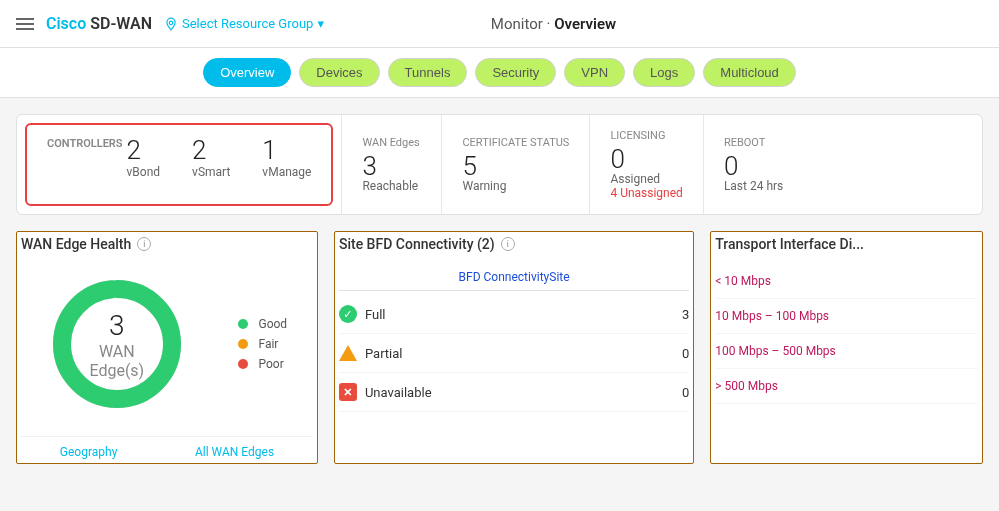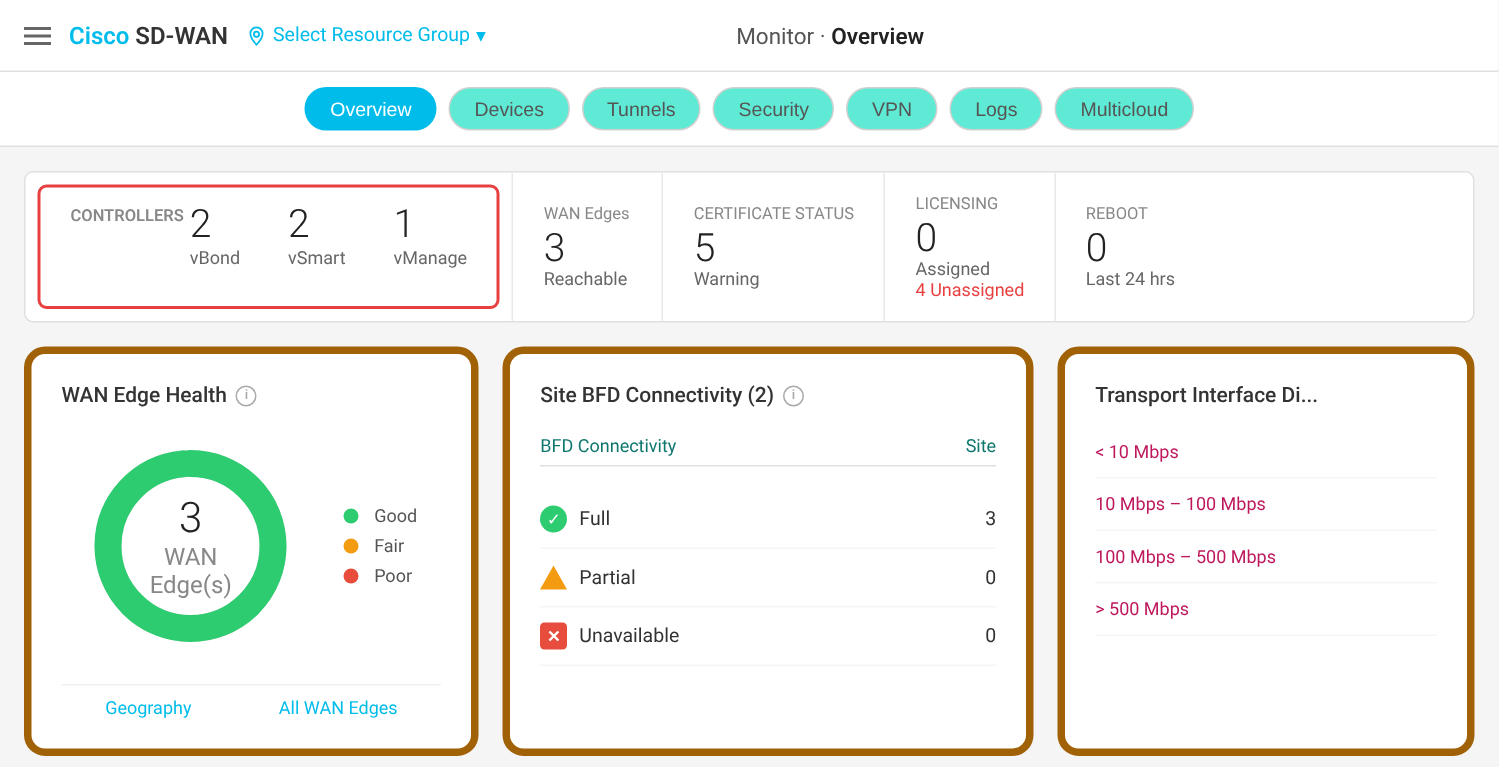--- a/index.html
+++ b/index.html
@@ -43,21 +43,21 @@
       border-bottom: 1px solid #e0e0e0;
       padding: 10px 0;
       display: flex;
       justify-content: center;
       gap: 8px;
     }
     .nav-tab {
       padding: 6px 16px;
       border-radius: 20px;
       border: 1px solid #d0d0d0;
-      background: #5eead4;
+      background: #bef264;
       color: #555;
       font-size: 13px;
       cursor: pointer;
     }
     .nav-tab.active {
       background: #00bceb;
       color: #fff;
       border-color: #00bceb;
     }
 
@@ -140,23 +140,23 @@
     }
 
     
     .cards-row {
       display: flex;
       gap: 16px;
     }
 
     .card {
       background: #fff;
-      border: 5px solid #a16207;
-      border-radius: 14px;
-      padding: 20px;
+      border: 1px solid #a16207;
+      border-radius: 2px;
+      padding: 4px;
       flex: 1;
     }
 
     .card-title {
       font-size: 14px;
       font-weight: 500;
       color: #333;
       margin-bottom: 12px;
       display: flex;
       align-items: center;
@@ -221,26 +221,26 @@
     .card-footer a {
       color: #00bceb; font-size: 12px; text-decoration: none; cursor: pointer;
     }
 
     
     .bfd-card {
       flex: 1.2;
     }
     .bfd-header {
       display: flex;
-      justify-content: space-between;
+      justify-content: center;
       padding: 6px 0;
       border-bottom: 1px solid #e0e0e0;
       font-size: 12px;
-      color: #0f766e;
-      margin-bottom: 16px;
+      color: #1d4ed8;
+      margin-bottom: 4px;
     }
     .bfd-row {
       display: flex;
       align-items: center;
       justify-content: space-between;
       padding: 10px 0;
       border-bottom: 1px solid #f5f5f5;
     }
     .bfd-left {
       display: flex;

